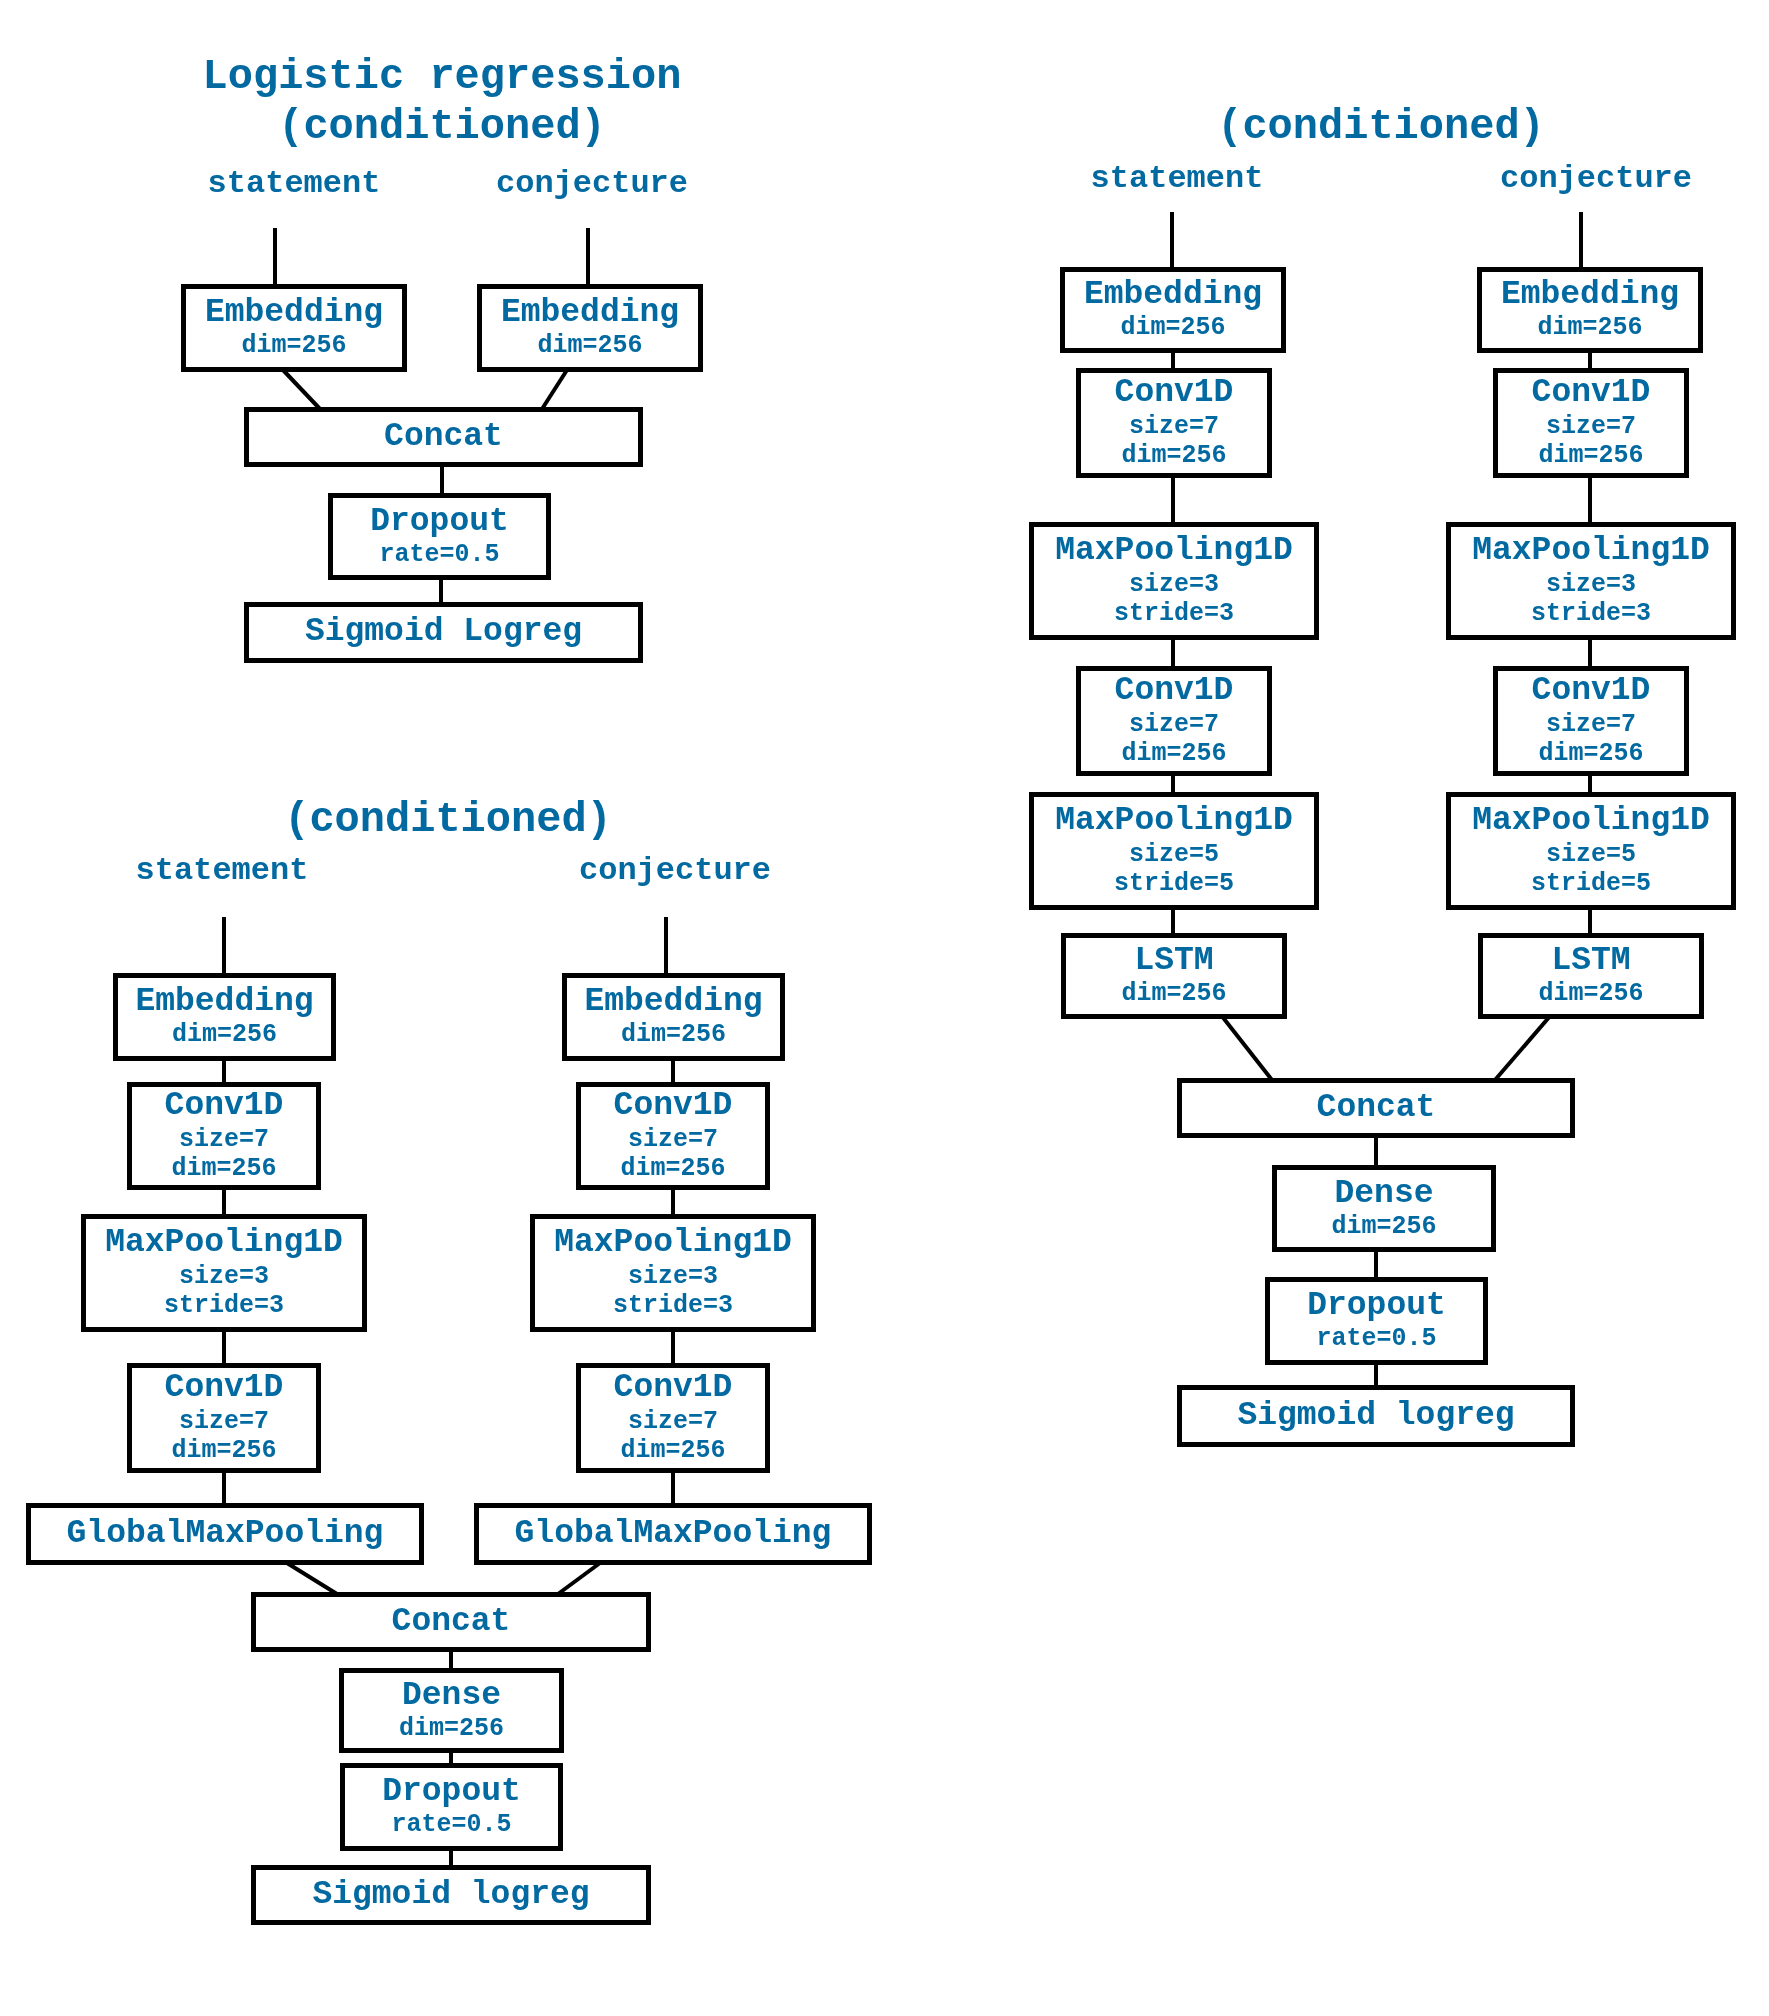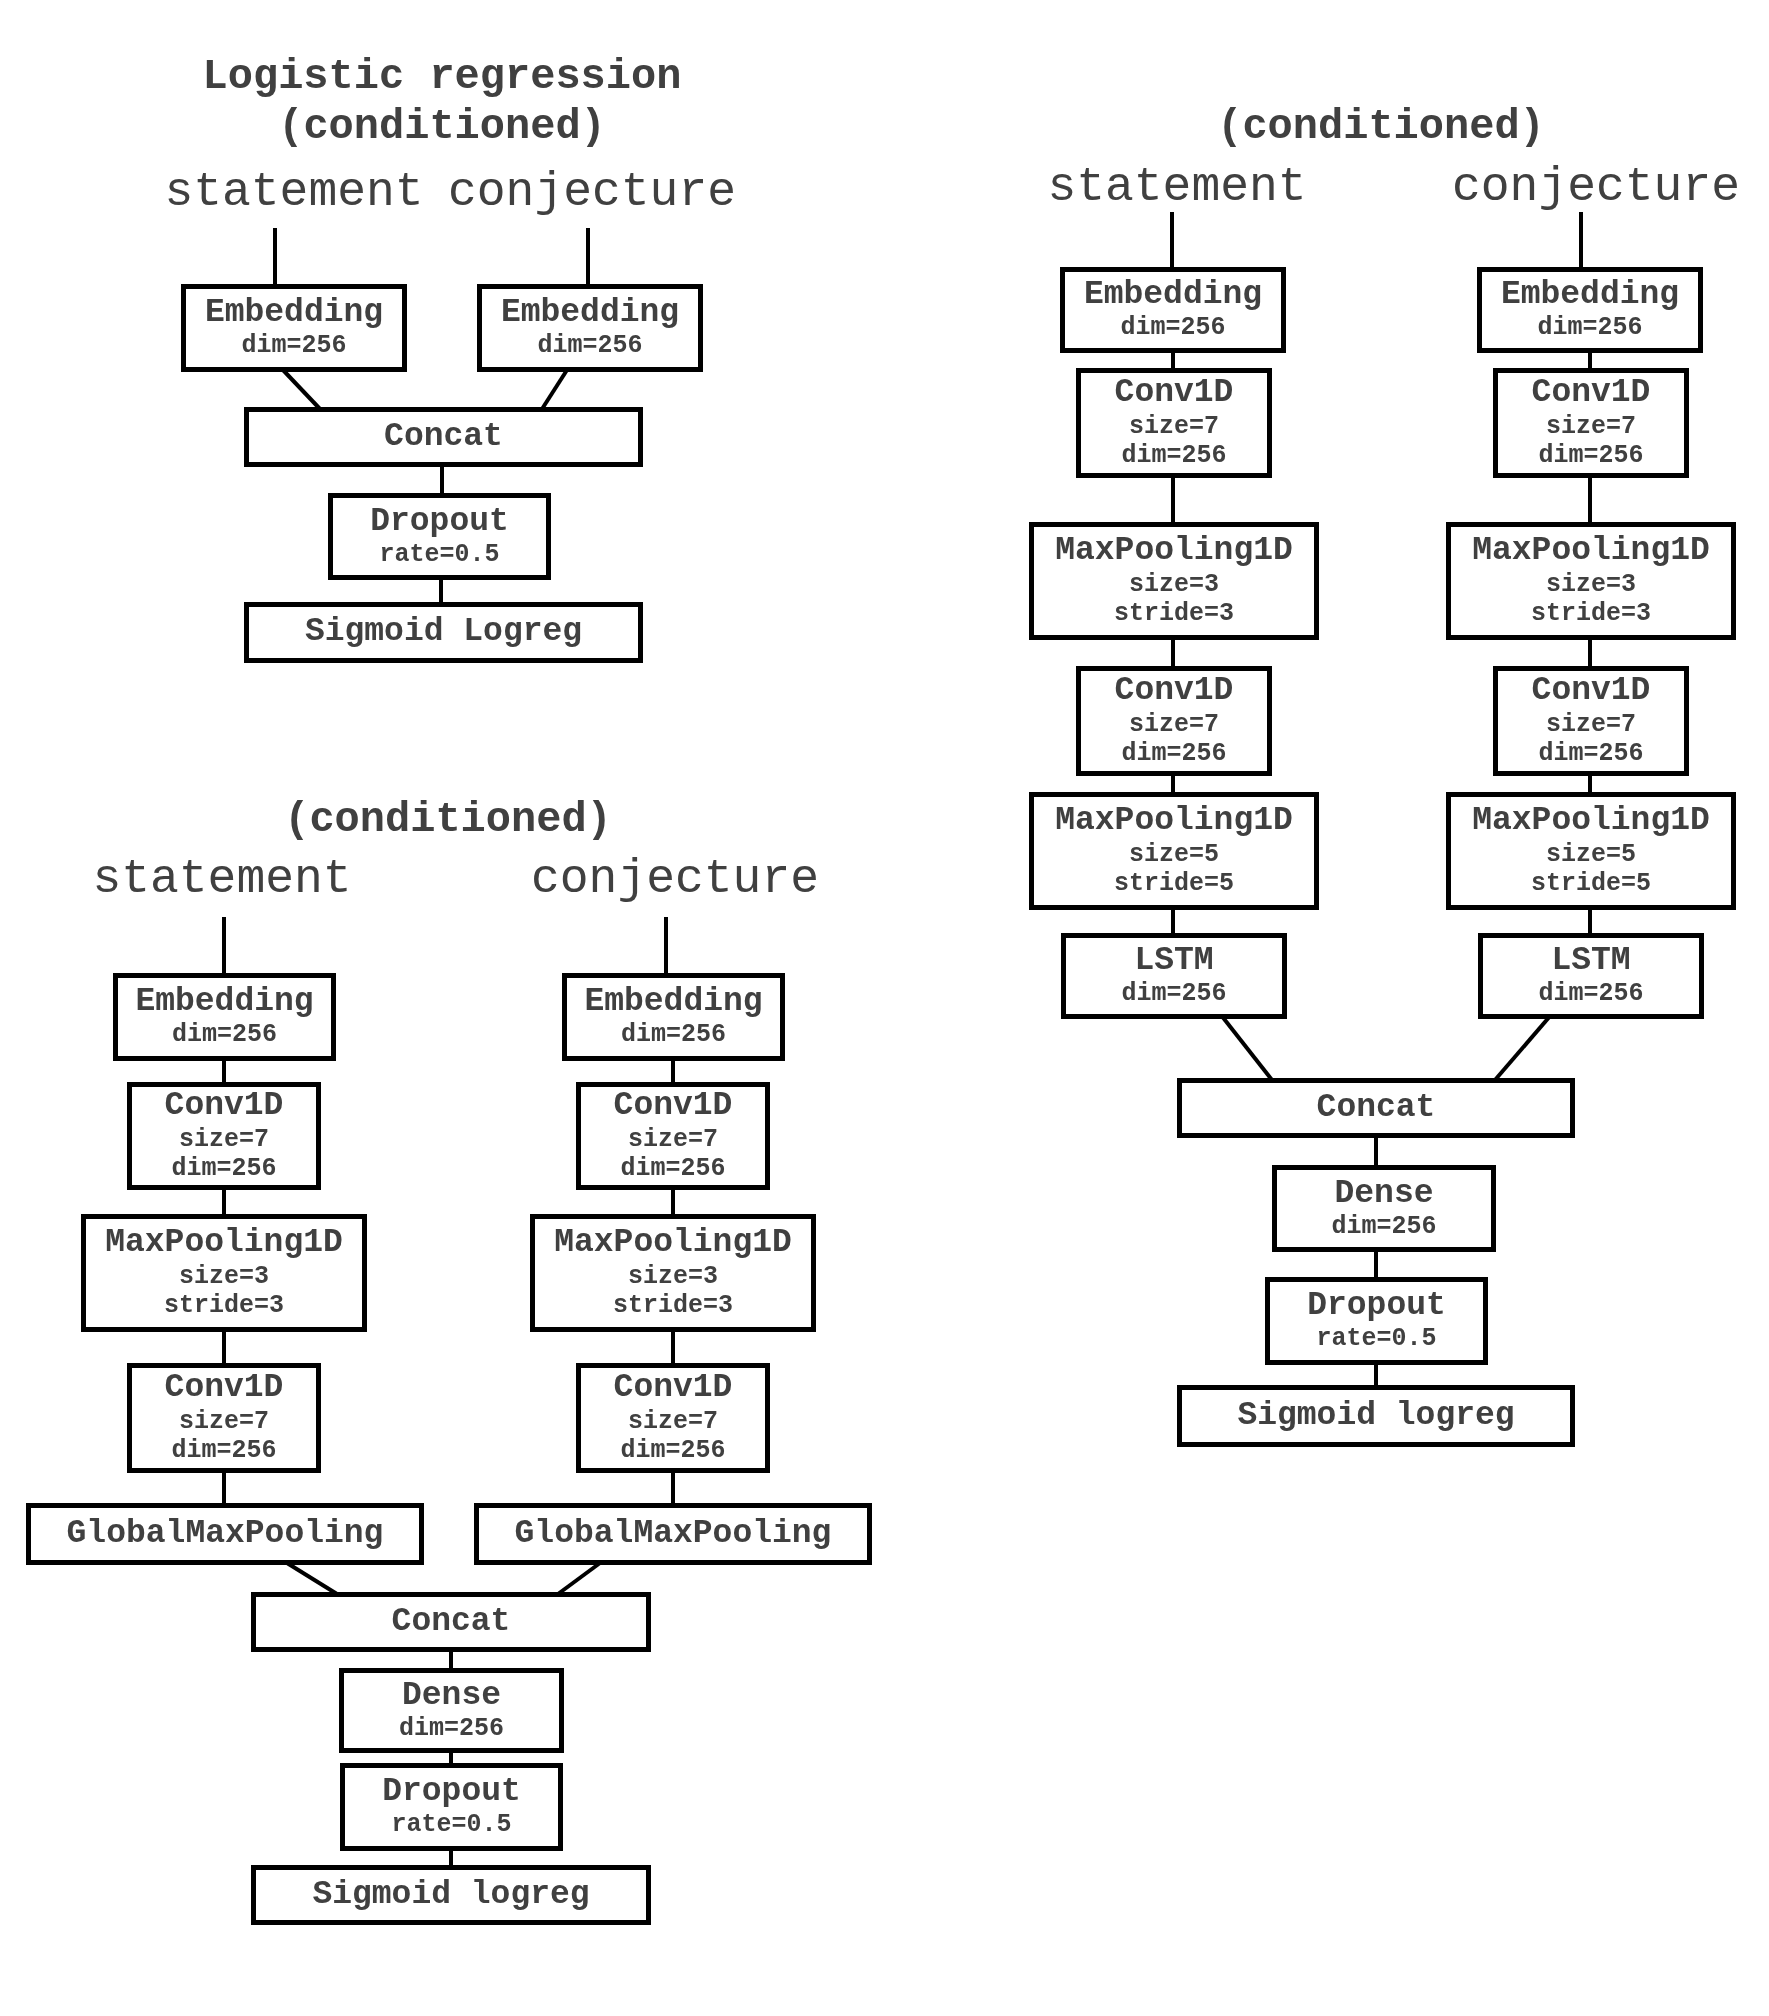--- a/index.html
+++ b/index.html
@@ -1,35 +1,35 @@
 <!DOCTYPE html>
 <html><head>
 <meta charset="utf-8">
 <style>
   html,body { margin:0; padding:0; background:#ffffff; }
   #canvas {
     position:relative; width:1769px; height:2016px; background:#ffffff;
-    font-family:"Liberation Mono","DejaVu Sans Mono",monospace; color:#404040;
+    font-family:"Liberation Mono","DejaVu Sans Mono",monospace; color:#0369a1;
     overflow:hidden;
   }
   #wires { position:absolute; left:0; top:0; width:1769px; height:2016px; }
   .node {
     position:absolute; box-sizing:border-box; background:#ffffff;
     border:5px solid #000; display:flex; flex-direction:column;
     align-items:center; justify-content:center; text-align:right;
   }
   .lbl { font-weight:bold; font-size:33px; line-height:1.1; white-space:nowrap; }
   .prm { font-weight:bold; font-size:25px; line-height:1.18; white-space:nowrap; }
   .dtitle {
     position:absolute; transform:translateX(-50%); font-weight:bold;
     font-size:42px; line-height:1; white-space:nowrap;
   }
   .iolabel {
-    position:absolute; transform:translateX(-50%); font-weight:normal;
-    font-size:48px; line-height:1; white-space:nowrap;
+    position:absolute; transform:translateX(-50%); font-weight:bold;
+    font-size:32px; line-height:1; white-space:nowrap;
   }
 </style>
 </head>
 <body>
 
 <div id="canvas">
 
   <svg id="wires" viewBox="0 0 1769 2016" xmlns="http://www.w3.org/2000/svg">
     <g stroke="#000" stroke-width="4">
 

